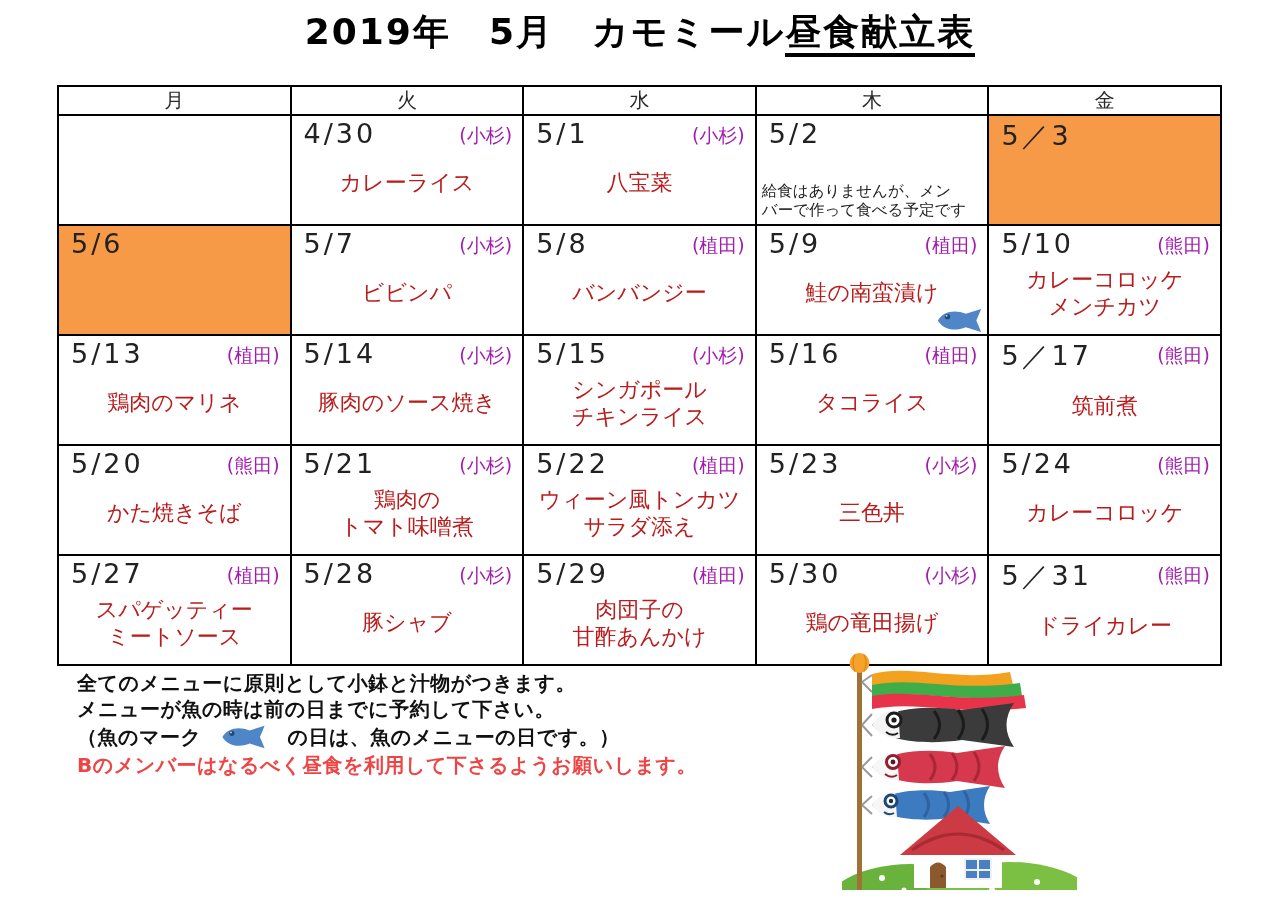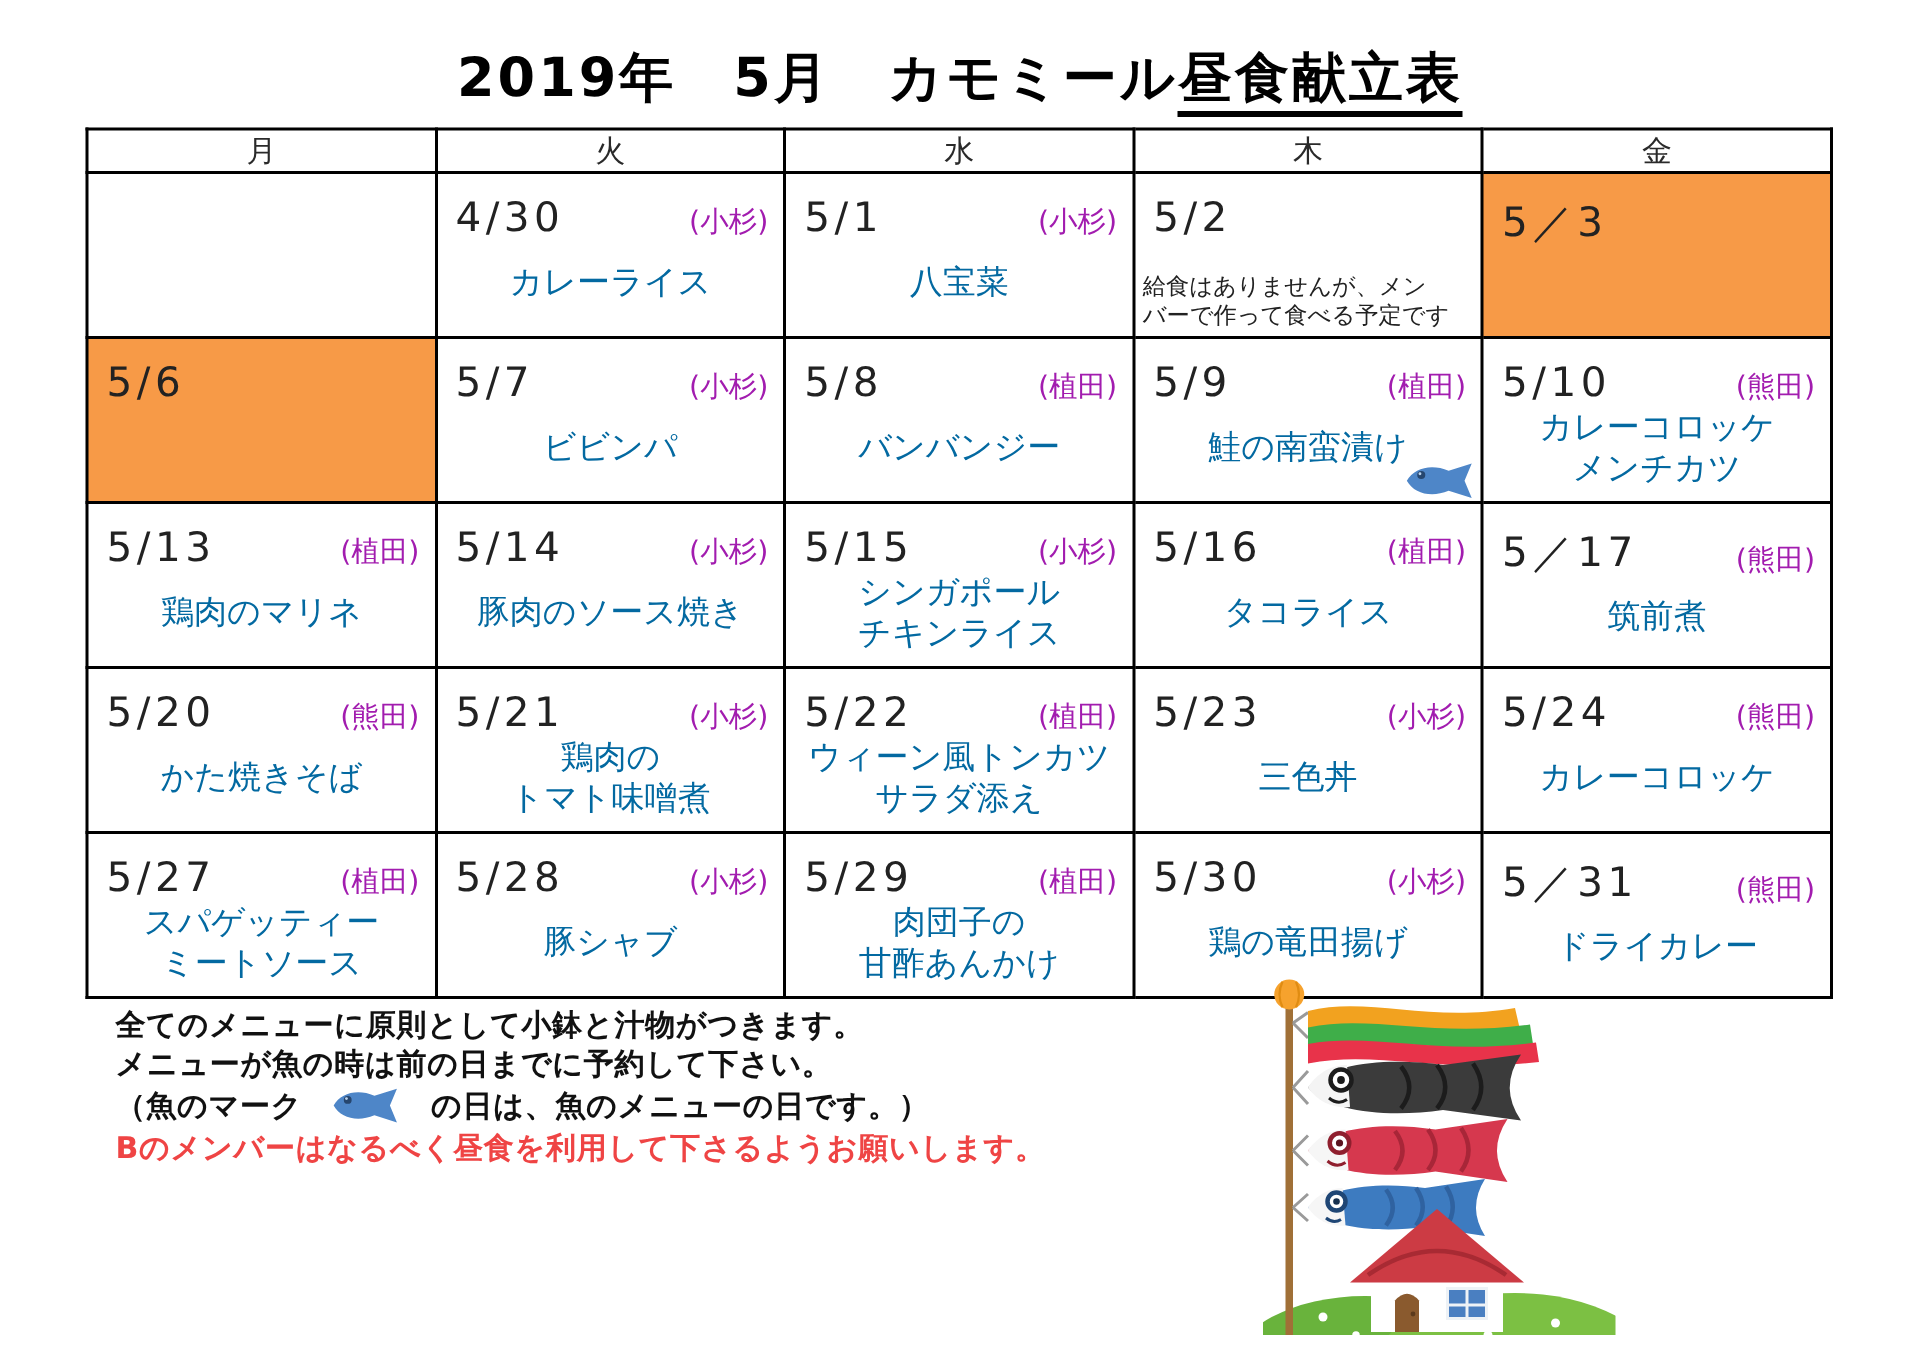--- a/index.html
+++ b/index.html
@@ -1,35 +1,35 @@
 <!DOCTYPE html>
 <html><head>
 <meta charset="utf-8">
 <style>
   html,body{margin:0;padding:0;background:#fff;}
   .page{position:relative;width:1280px;height:905px;background:#fff;overflow:hidden;
         font-family:"DejaVu Sans","Liberation Sans",sans-serif;color:#1a1a1a;}
 
   
-  .title{position:absolute;top:28px;left:0;width:100%;text-align:center;
+  .title{position:absolute;top:8px;left:0;width:100%;text-align:center;
          font-size:36px;font-weight:800;letter-spacing:2px;color:#000;}
   .title .u{border-bottom:4px solid #000;padding-bottom:1px;}
 
   
   table.cal{position:absolute;left:57px;top:85px;width:1165px;border-collapse:collapse;table-layout:fixed;}
   table.cal th{border:2px solid #000;height:22px;font-size:20px;font-weight:500;padding:0;color:#2a2a2a;}
   table.cal td{border:2px solid #000;padding:0;vertical-align:top;}
   table.cal tbody tr{height:109px;}
   .cell-in{display:flex;flex-direction:column;height:108px;position:relative;}
   .holiday{background:#F79A47;}
-  .cell-top{display:flex;justify-content:space-between;align-items:flex-end;padding:14px 10px 0 12px;}
+  .cell-top{display:flex;justify-content:space-between;align-items:flex-start;padding:2px 10px 0 12px;}
   .date{font-size:27px;letter-spacing:3px;white-space:nowrap;color:#222;}
   .cook{font-size:19px;padding-top:5px;white-space:nowrap;color:#a21caf;}
   .menu{flex:1;display:flex;flex-direction:column;justify-content:center;align-items:center;
-        text-align:center;font-size:22px;line-height:1.22;padding-bottom:6px;color:#0369a1;}
+        text-align:center;font-size:22px;line-height:1.22;padding-bottom:6px;color:#b91c1c;}
   .small-note{margin-top:auto;font-size:15.5px;line-height:1.18;text-align:left;
               padding:0 2px 5px 5px;color:#222;}
   .fish-badge{position:absolute;right:2px;bottom:-2px;line-height:0;}
 
   
   .notes{position:absolute;left:77px;top:670px;font-weight:800;font-size:20px;color:#111;}
   .notes p{margin:0;line-height:26px;letter-spacing:0.5px;}
   .n1{margin-bottom:26px;}
   .n2{margin-bottom:3px;}
   .n3{margin-bottom:17px;display:flex;align-items:center;gap:14px;}

